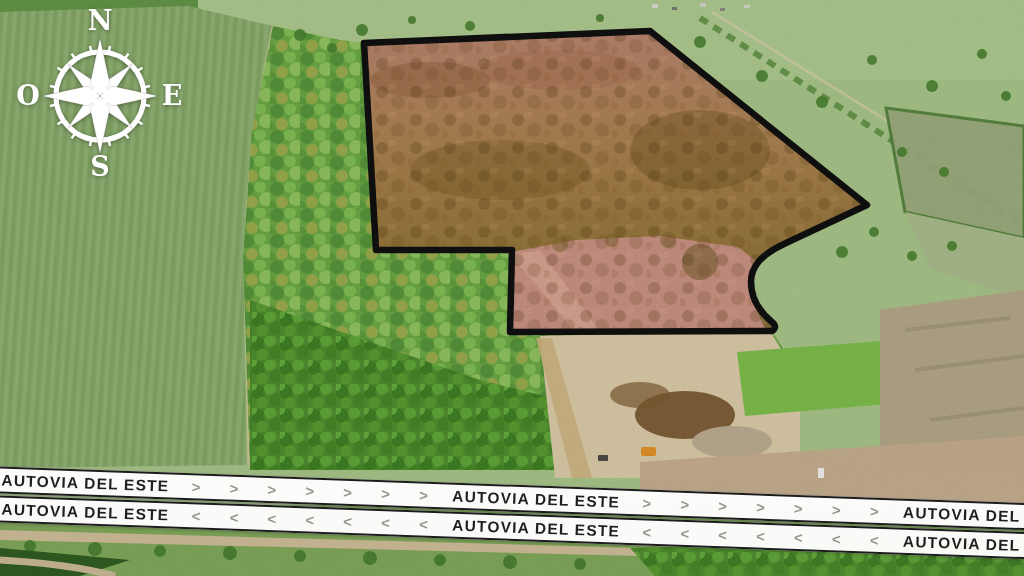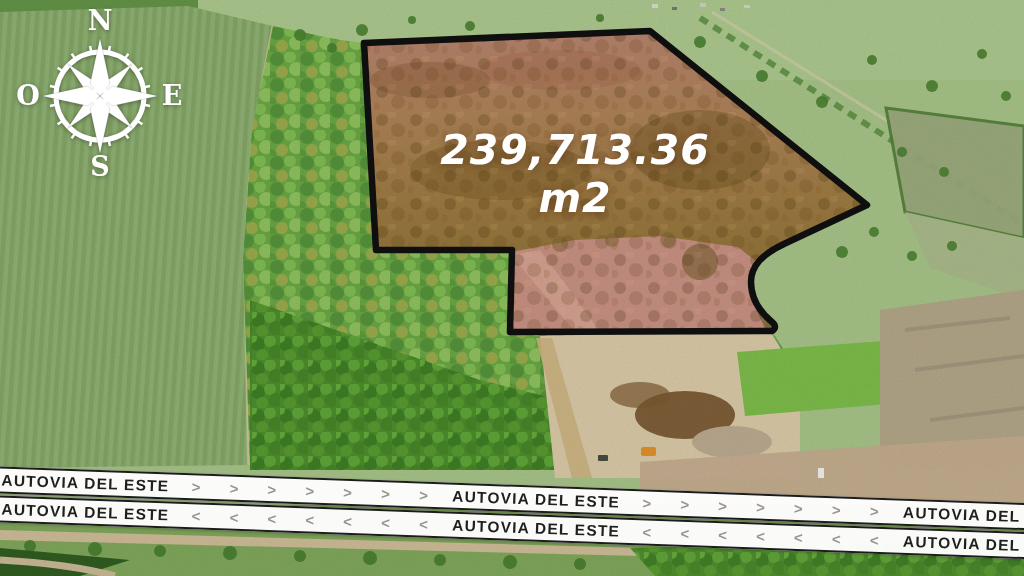--- a/index.html
+++ b/index.html
@@ -223,21 +223,20 @@
       <circle r="7" fill="none" stroke="#ffffff" stroke-width="4.5"></circle>
     </g>
     <g font-family="'DejaVu Serif',serif" font-weight="bold" font-size="27" fill="#ffffff" text-anchor="middle">
       <text x="86" y="26">N</text>
       <text x="158" y="101">E</text>
       <text x="86" y="172">S</text>
       <text x="14" y="101">O</text>
     </g>
   </svg>
 
-  <div id="area-label">239,713.36 m2</div>
 
   <div class="banner" id="banner-east">
     <span class="road-label">AUTOVIA DEL ESTE</span>
     <span class="chevrons">&gt; &gt; &gt; &gt; &gt; &gt; &gt;</span>
     <span class="road-label">AUTOVIA DEL ESTE</span>
     <span class="chevrons">&gt; &gt; &gt; &gt; &gt; &gt; &gt;</span>
     <span class="road-label">AUTOVIA DEL ESTE</span>
   </div>
   <div class="banner" id="banner-west">
     <span class="road-label">AUTOVIA DEL ESTE</span>

